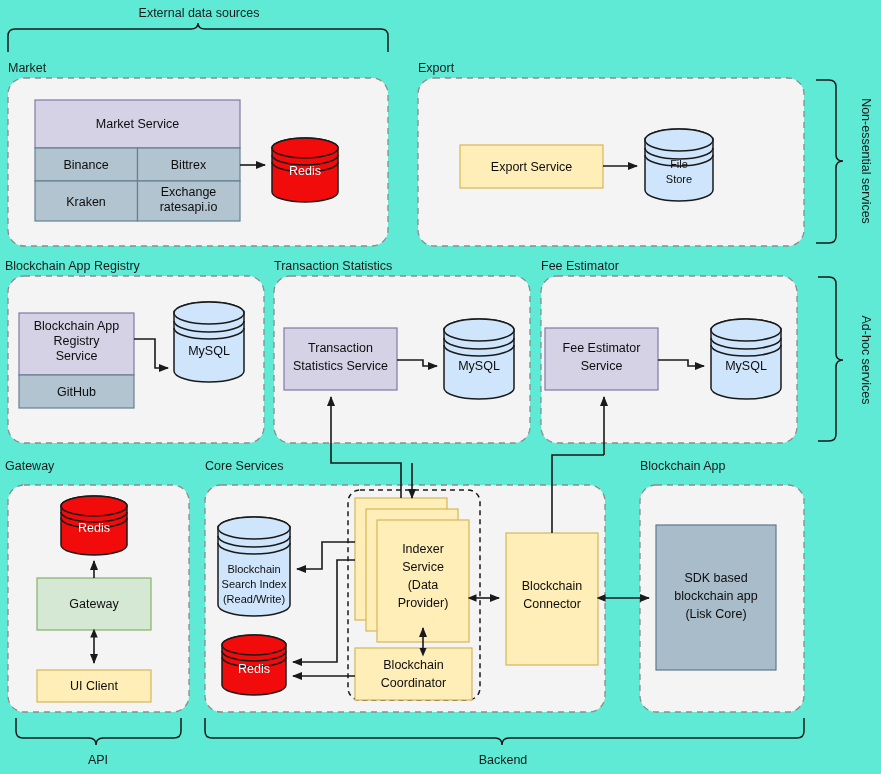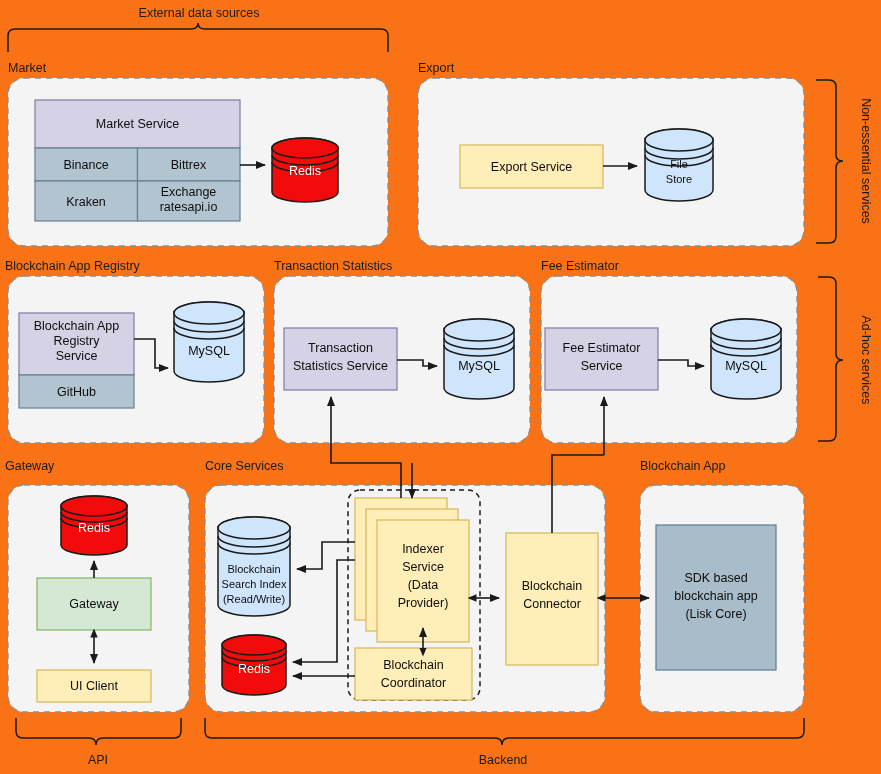--- a/index.html
+++ b/index.html
@@ -1,17 +1,17 @@
 <!DOCTYPE html>
 <html><head>
 <meta charset="utf-8">
 <style>
   html,body{margin:0;padding:0;background:#ffffff;}
   body{font-family:"Liberation Sans", sans-serif;}
-  #stage{position:relative;width:881px;height:774px;background:#f97316;overflow:hidden;}
+  #stage{position:relative;width:881px;height:774px;background:#5eead4;overflow:hidden;}
   svg{display:block;}
   .grp-label{font-size:12.5px;fill:#1a1a1a;font-family:"Liberation Sans",sans-serif;}
   .brk-label{font-size:12.5px;fill:#1a1a1a;font-family:"Liberation Sans",sans-serif;}
   .node-label{font-size:12.5px;fill:#0d0d0d;font-family:"Liberation Sans",sans-serif;text-anchor:middle;}
   .node-label.sm{font-size:11px;}
   .node-label.wht{fill:#ffffff;}
   .grpbox{fill:#f4f4f4;stroke:#8c8c8c;stroke-width:1.3;stroke-dasharray:6 5;}
   .innerbox{fill:none;stroke:#1a1a1a;stroke-width:1.5;stroke-dasharray:5 4;}
   .purple{fill:#d5d2e6;stroke:#7e7aa3;stroke-width:1.2;}
   .bluegray{fill:#b1c4d0;stroke:#66808f;stroke-width:1.2;}

